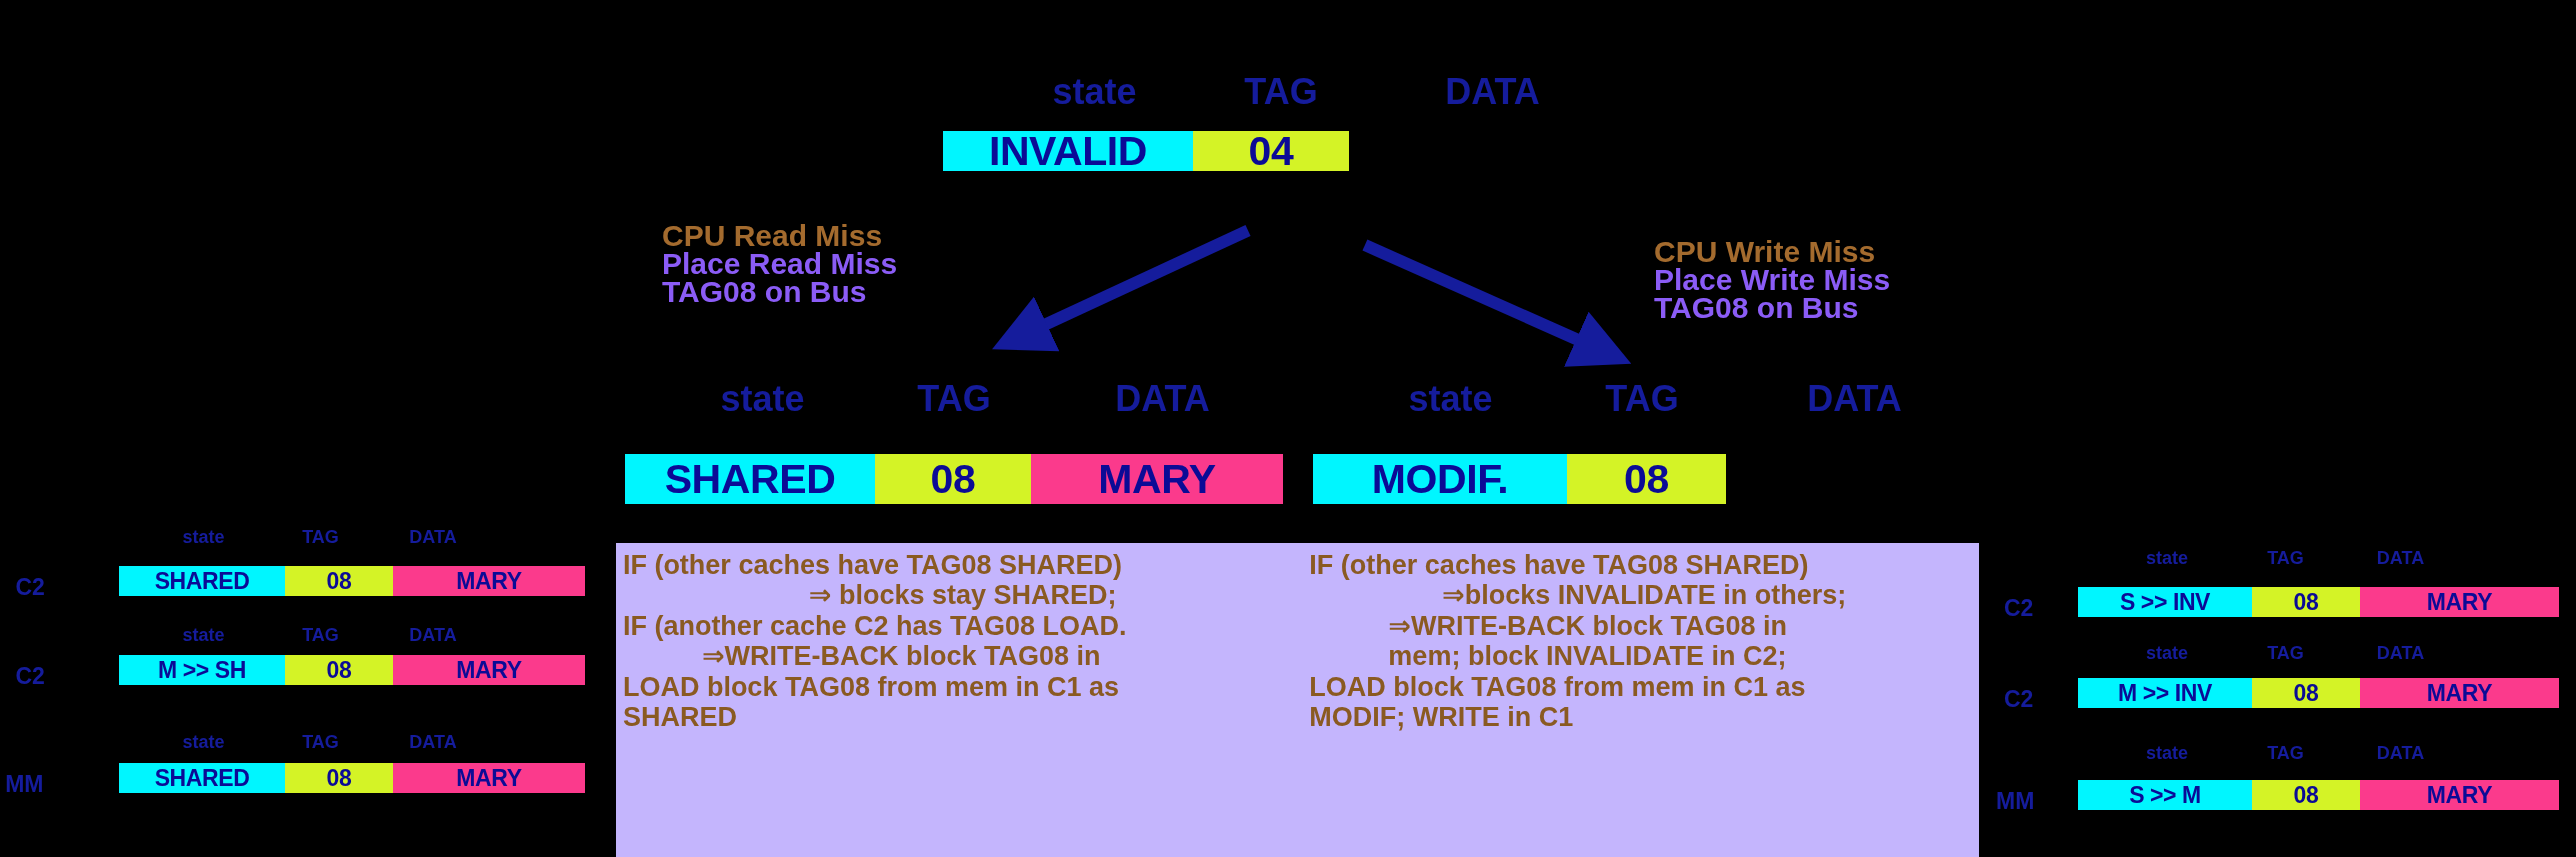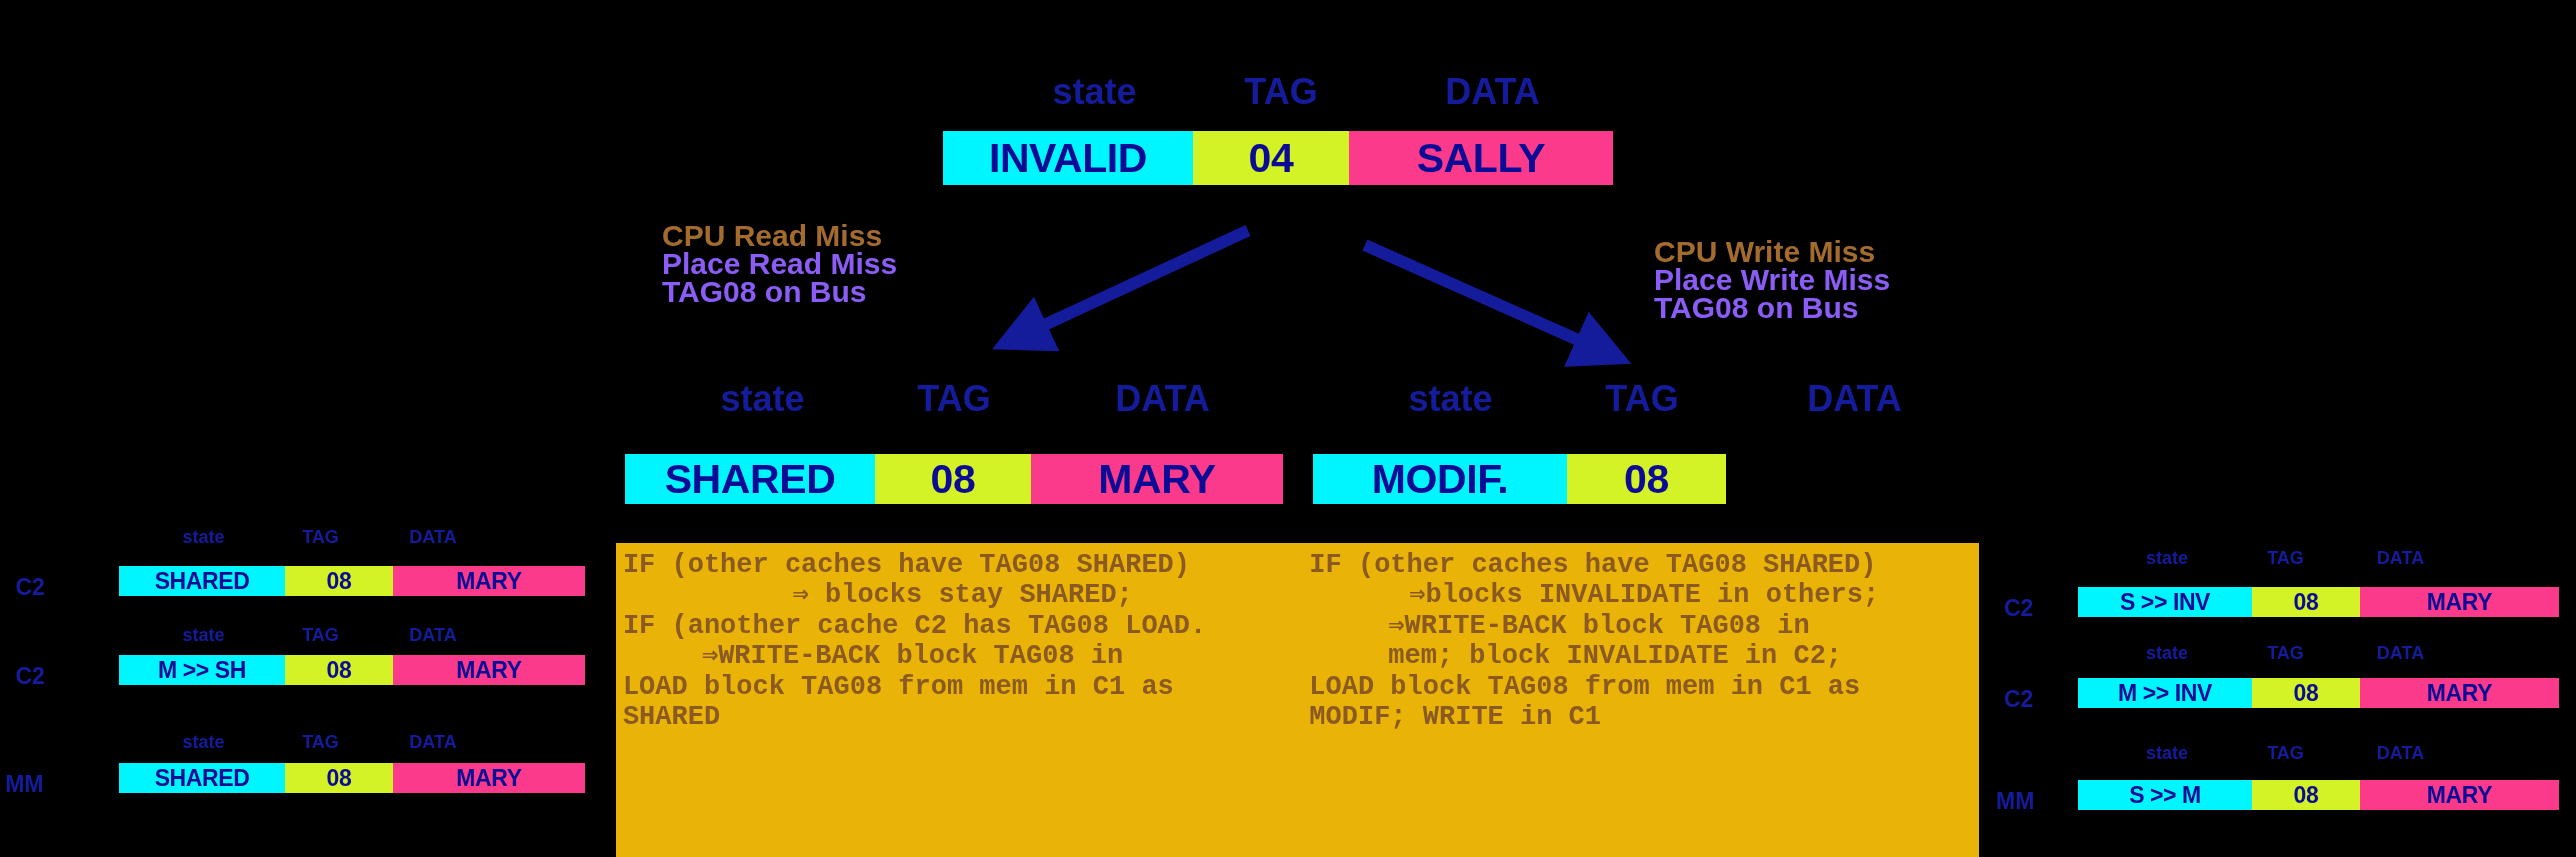--- a/index.html
+++ b/index.html
@@ -27,21 +27,21 @@
   .small-hdr span{font-size:18px;}
   .rowlabel{position:absolute;color:#151C9C;font-weight:bold;font-size:23px;}
 
   
   .annot{position:absolute;font-weight:bold;font-size:30px;line-height:28px;
          white-space:nowrap;}
   .annot .brown{color:#A46B2E;display:block;}
   .annot .blue{color:#8b5cf6;display:block;}
 
   
-  #desc-panel{position:absolute;background:#eab308;display:flex;font-family:Liberation Mono, monospace;}
+  #desc-panel{position:absolute;background:#c4b5fd;display:flex;}
   .desc-col{color:#8A5A22;font-weight:bold;font-size:27px;line-height:30.5px;}
   .desc-col .ln{display:block;white-space:nowrap;}
   .ind{text-align:center;}
   .ind2{padding-left:79px;}
 
   svg.arrows{position:absolute;left:0;top:0;width:2576px;height:858px;
              pointer-events:none;}
 </style>
 </head>
 <body>
@@ -54,24 +54,23 @@
   </defs>
   <line x1="1452" y1="268" x2="1172" y2="398" stroke="#151C9C" stroke-width="14" marker-end="url(#ah)"></line>
   <line x1="1588" y1="285" x2="1880" y2="415" stroke="#151C9C" stroke-width="14" marker-end="url(#ah)"></line>
 </svg>
 
 <div class="hdrrow big-hdr" style="left:943px;top:71px;width:670px;">
   <span style="left:57px;top:0;width:189px;">state</span>
   <span style="left:254px;top:0;width:168px;">TAG</span>
   <span style="left:425px;top:0;width:249px;">DATA</span>
 </div>
-<div class="cacheblock big" style="left:943px;top:131px;width:670px;height:54px;">
+<div class="cacheblock big" style="left:943px;top:131px;width:670px;height:40px;">
   <div class="cell c-state" style="width:250px;">INVALID</div>
   <div class="cell c-tag" style="width:156px;">04</div>
-  <div class="cell c-data" style="width:264px;">SALLY</div>
 </div>
 
 <div class="annot" style="left:662px;top:222px;">
   <span class="brown">CPU Read Miss</span>
   <span class="blue">Place Read Miss</span>
   <span class="blue">TAG08 on Bus</span>
 </div>
 <div class="annot" style="left:1638px;top:238px;margin-left:16px;">
   <span class="brown">CPU Write Miss</span>
   <span class="blue">Place Write Miss</span>

